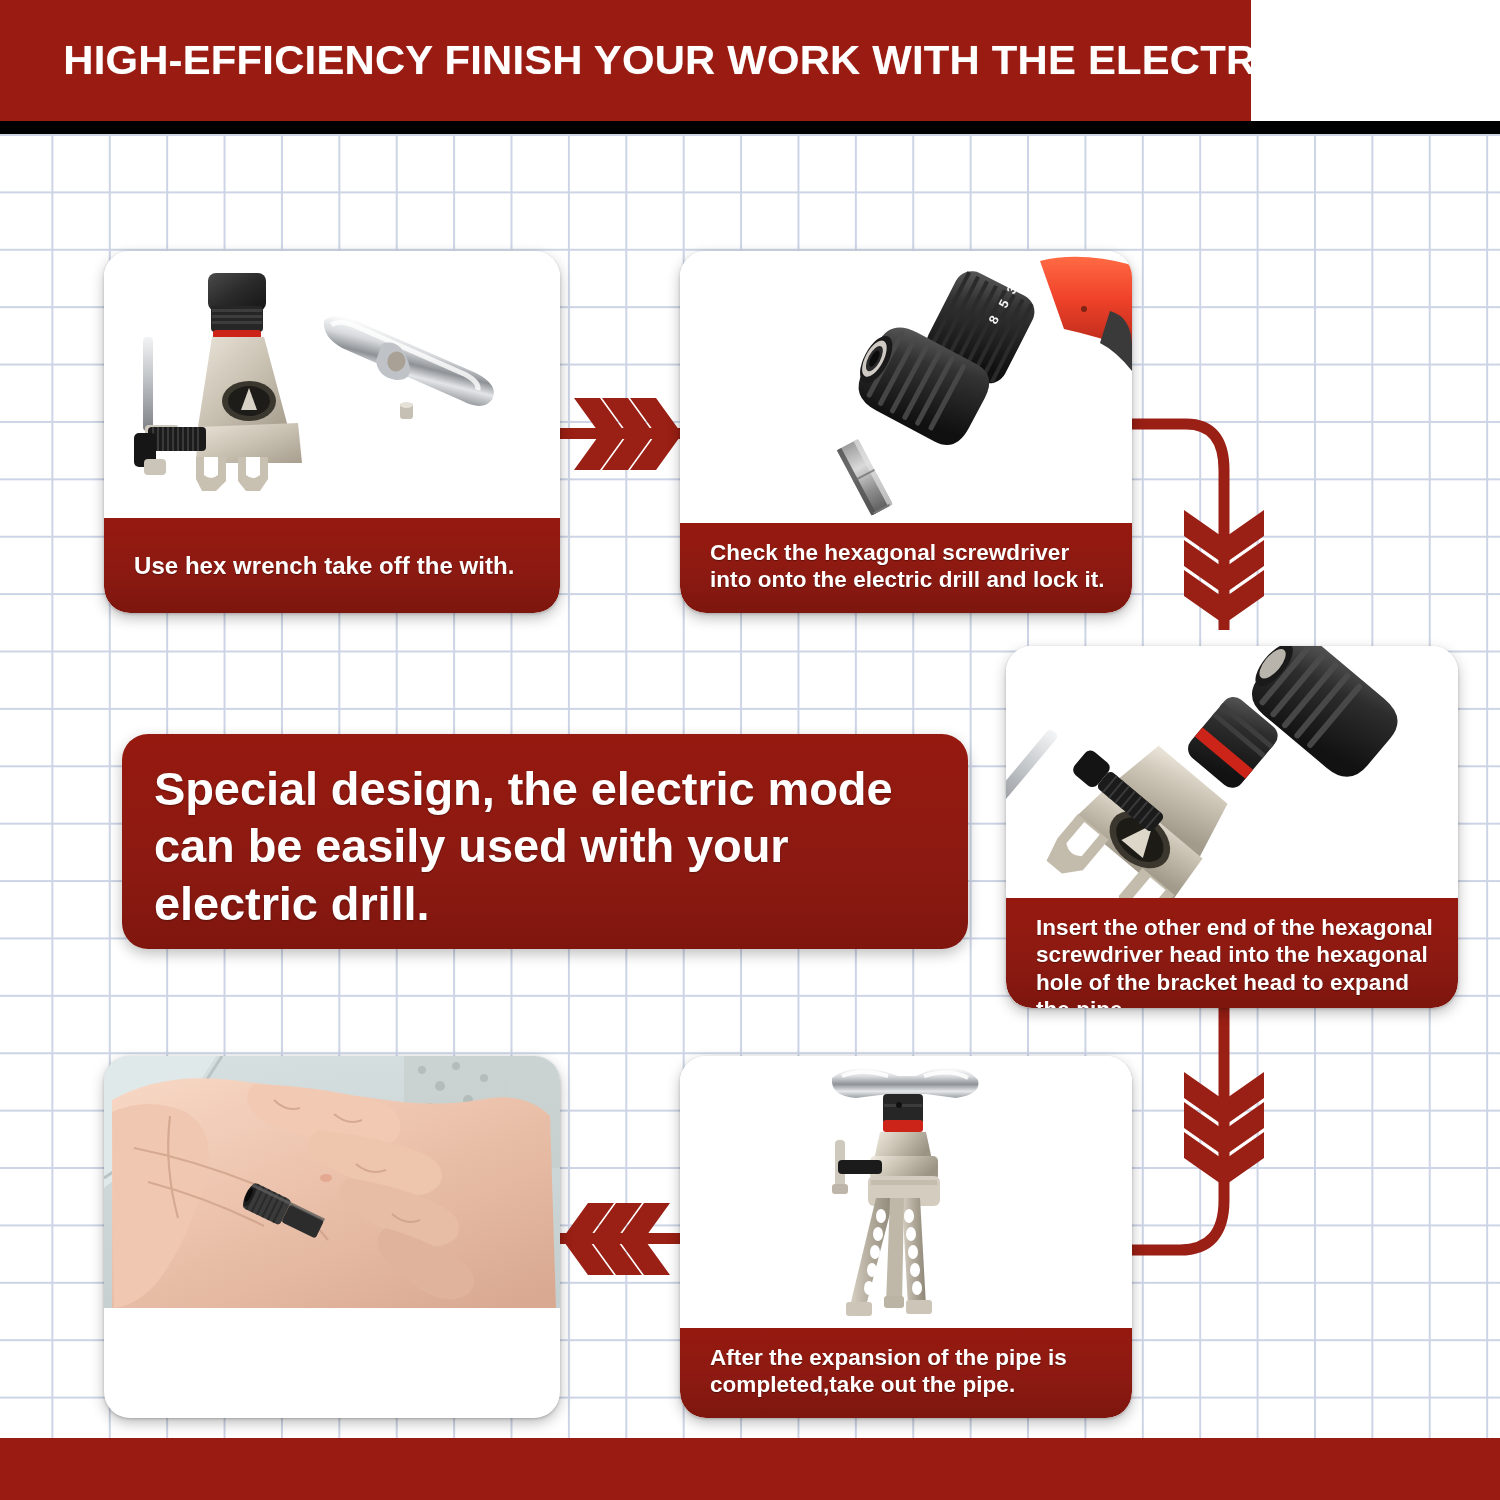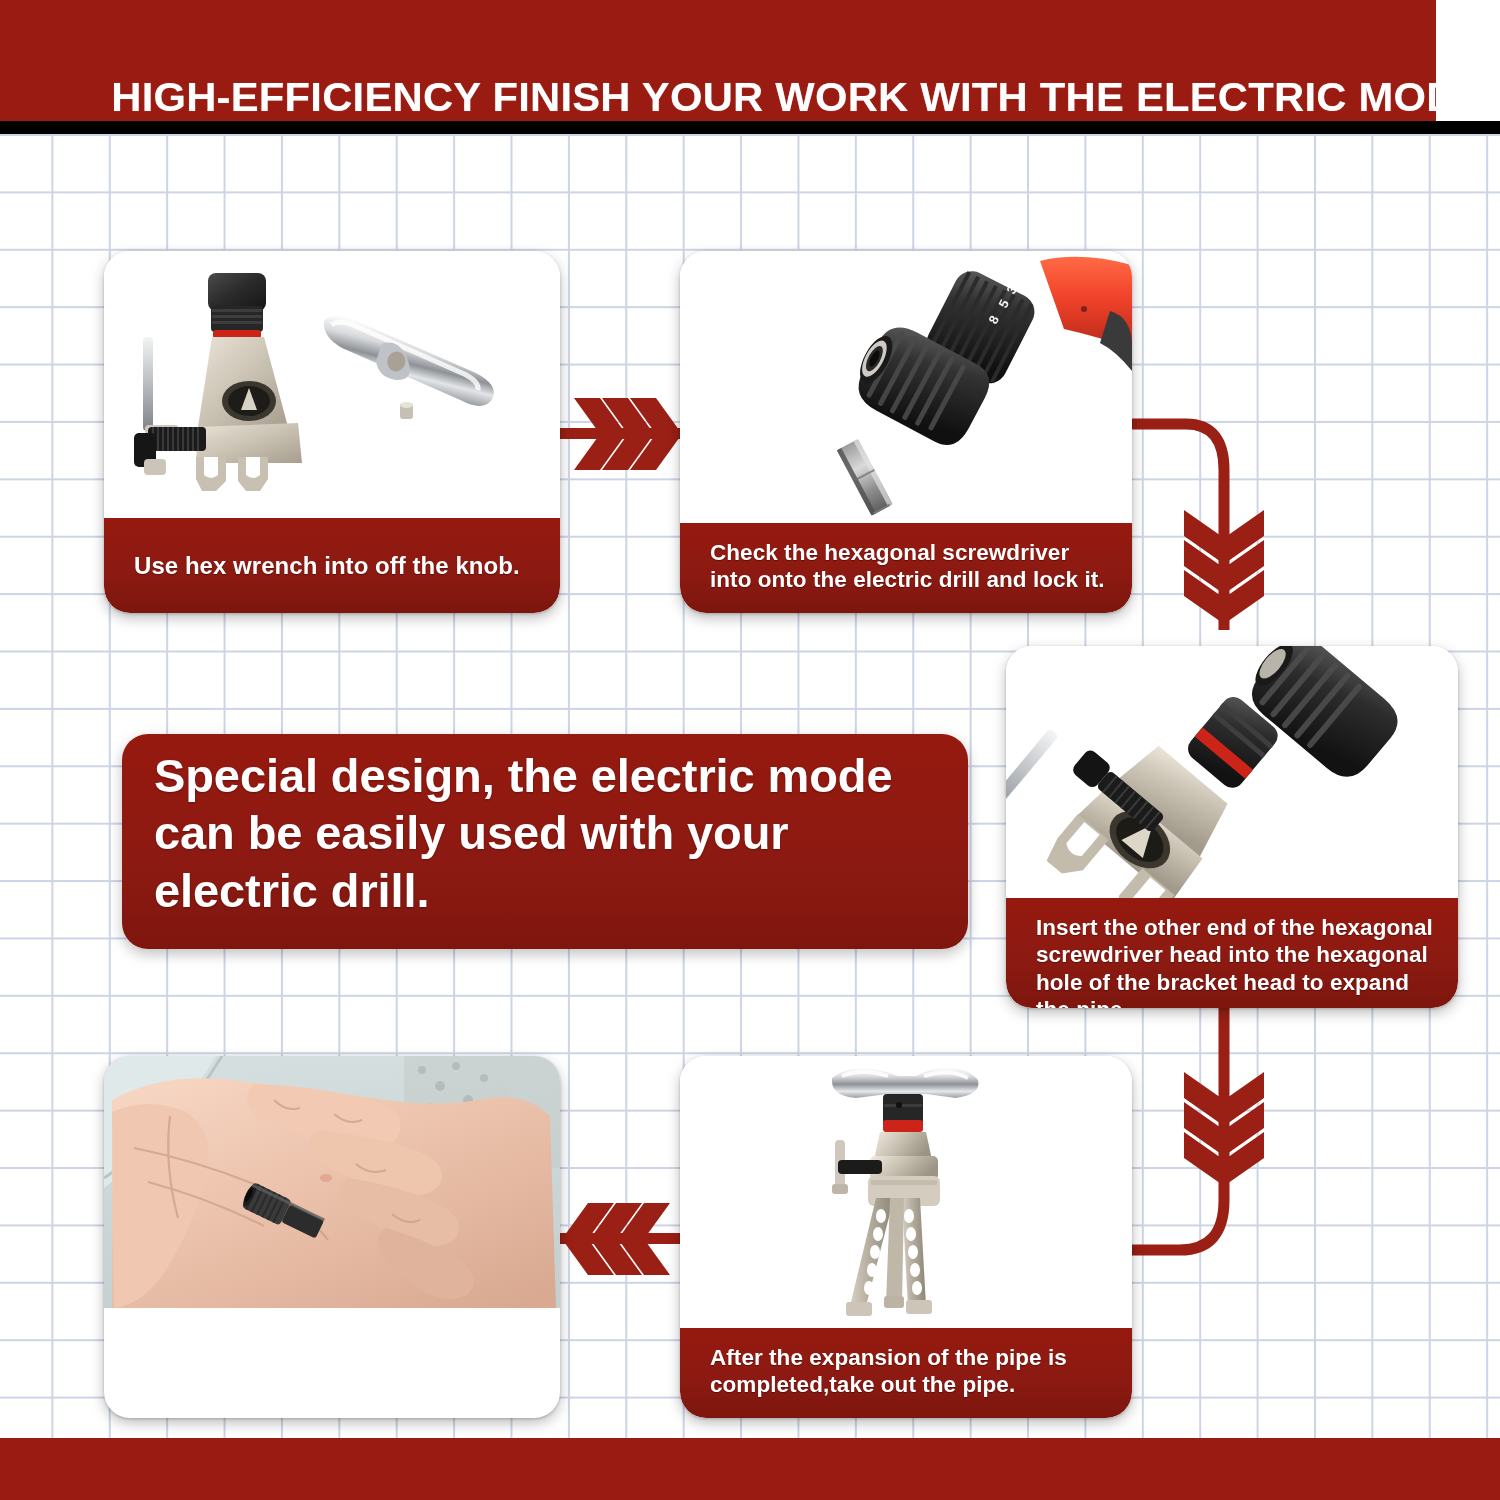--- a/index.html
+++ b/index.html
@@ -8,26 +8,25 @@
     font-family: "Liberation Sans", sans-serif;
     background: #ffffff;
     position: relative;
     overflow: hidden;
   }
 
   
   #header-bar {
     position: absolute;
     left: 0; top: 0;
-    width: 1436px; height: 121px;
+    width: 1251px; height: 121px;
     background: #991b11;
     display: flex;
-    align-items: flex-end;
+    align-items: center;
     z-index: 40;
-    padding-left: 48px;
   }
   #header-title {
     color: #ffffff;
     font-size: 41px;
     font-weight: bold;
     letter-spacing: 0.2px;
     padding-left: 62px;
     transform: scaleX(1.02);
     transform-origin: left center;
     white-space: nowrap;
@@ -119,21 +118,21 @@
   #statement-banner {
     position: absolute;
     left: 122px; top: 734px;
     width: 846px; height: 215px;
     background: #8f1a11;
     background: linear-gradient(180deg,#96190f 0%, #8c1a12 60%, #7f160e 100%);
     border-radius: 26px;
     color: #ffffff;
     z-index: 25;
     box-shadow: 0 5px 14px rgba(0,0,0,0.25);
-    padding: 13px 40px 20px 32px;
+    padding: 26px 40px 20px 32px;
   }
   #statement-text {
     font-size: 47px;
     font-weight: bold;
     line-height: 1.22;
     letter-spacing: -0.1px;
     text-shadow: 0 1px 2px rgba(0,0,0,0.3);
   }
 
   
@@ -271,21 +270,21 @@
         <path d="M62 16 Q78 6 92 28 Q102 44 84 48 Q66 50 60 34 Z" fill="#bfc3c7"></path>
         <ellipse cx="80" cy="30" rx="9" ry="10" fill="#a9a195"></ellipse>
       </g>
 
       <g transform="translate(296,152)">
         <rect x="0" y="0" width="13" height="16" rx="3" fill="#c6c0b4"></rect>
         <ellipse cx="6.5" cy="2" rx="6.5" ry="3" fill="#e7e2d8"></ellipse>
       </g>
     </svg>
   </div>
-  <div class="card-caption">Use hex wrench into off the knob.</div>
+  <div class="card-caption">Use hex wrench take off the with.</div>
 </div>
 
 <div class="card" id="card-step2">
   <div class="card-photo">
     <svg class="photo-svg" viewBox="0 0 452 272" xmlns="http://www.w3.org/2000/svg">
       <defs>
         <linearGradient id="s2black" x1="0" y1="0" x2="0.3" y2="1">
           <stop offset="0%" stop-color="#5c5c5c"></stop>
             <stop offset="35%" stop-color="#333333"></stop>
           <stop offset="100%" stop-color="#101010"></stop>

